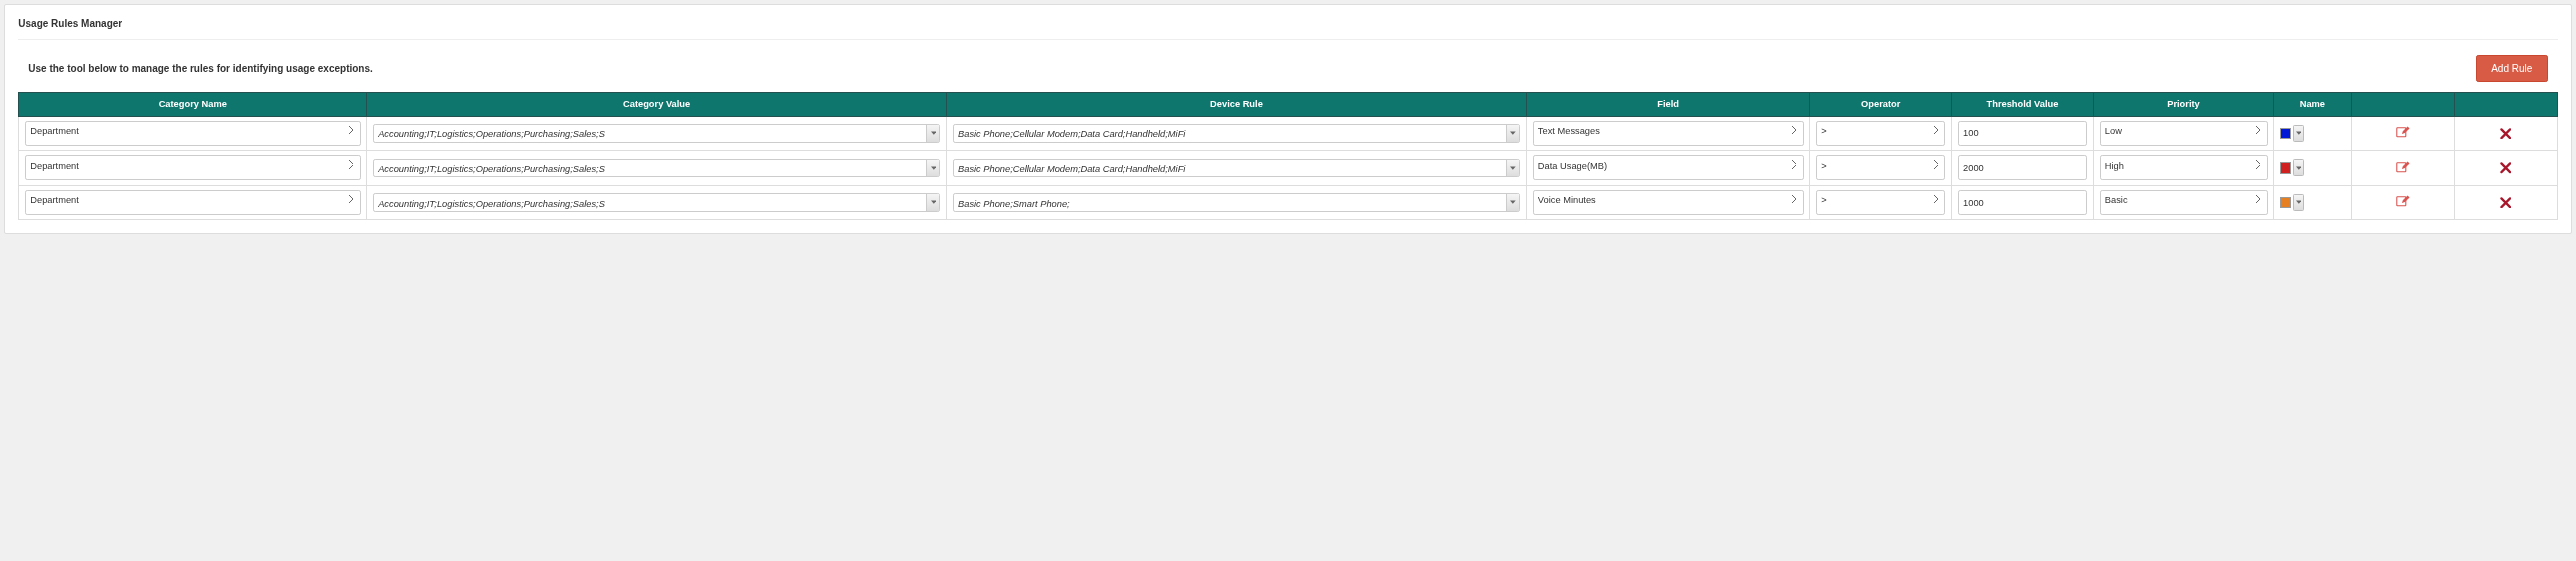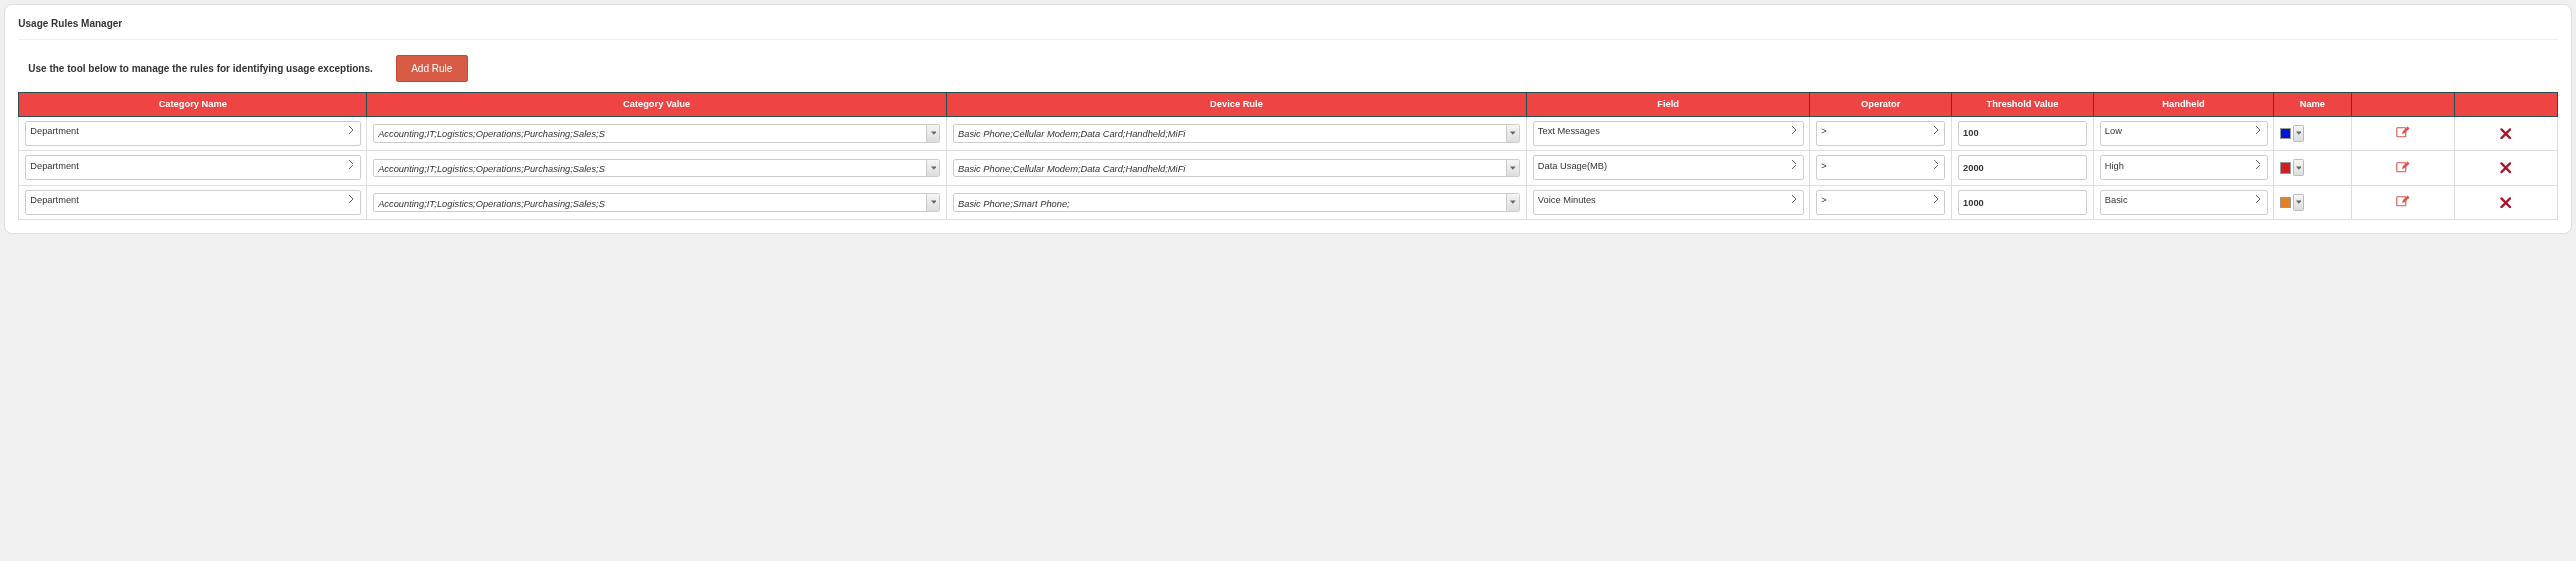--- a/index.html
+++ b/index.html
@@ -6,34 +6,34 @@
   body {
     font-family: "Helvetica Neue", Arial, sans-serif;
     background: #f0f0f0;
     padding: 4.3px;
     font-size: 10px;
     color: #333;
   }
   .panel {
     background: #fff;
     border: 0.7px solid #ddd;
-    border-radius: 8px;
+    border-radius: 2px;
     padding: 13px;
   }
   .panel-title {
     font-weight: 700;
     font-size: 10px;
     color: #333;
     padding-bottom: 10px;
     border-bottom: 0.7px solid #eee;
     margin-bottom: 14.4px;
   }
   .toolbar {
     display: flex;
-    justify-content: flex-start;
+    justify-content: space-between;
     align-items: center;
     padding: 0 10px 10px 10px;
     gap: 23px;
   }
   .instruction {
     font-weight: 700;
     font-size: 10px;
     color: #333;
   }
   .add-btn {
@@ -45,21 +45,21 @@
     padding: 7.2px 14.4px;
     font-size: 10px;
     cursor: pointer;
   }
   table {
     width: 100%;
     border-collapse: collapse;
     table-layout: fixed;
   }
   thead th {
-    background: #ef4444;
+    background: #0f766e;
     color: #fff;
     font-weight: 700;
     font-size: 9.3px;
     text-align: center;
     padding: 5.7px 4.3px;
     border: 0.7px solid #245050;
     line-height: 1.2;
   }
   tbody td {
     border: 0.7px solid #ddd;
@@ -136,21 +136,20 @@
     border-left: 0.7px solid #ccc;
     background: linear-gradient(#f5f5f5,#ddd);
     display: flex;
     align-items: center;
     justify-content: center;
     cursor: pointer;
   }
   .multi-btn svg { width: 5.7px; height: 4.3px; fill: #666; }
   .txt {
     padding: 1.4px 4.3px;
-    font-weight: bold;
   }
   .color-cell {
     display: flex;
     align-items: center;
     gap: 1.4px;
   }
   .swatch {
     width: 11.5px; height: 11.5px;
     border: 0.7px solid #999;
     display: inline-block;
@@ -200,21 +199,21 @@
         <col class="col-delete">
     </colgroup>
     <thead>
       <tr>
         <th>Category Name</th>
         <th>Category Value</th>
         <th>Device Rule</th>
         <th>Field</th>
         <th>Operator</th>
         <th>Threshold Value</th>
-        <th>Handheld</th>
+        <th>Priority</th>
         <th>Name</th>
         <th></th>
         <th></th>
       </tr>
     </thead>
     <tbody id="rules-body">
   <tr>
     <td>
       <div class="sel-wrap">
         <div class="sel">

